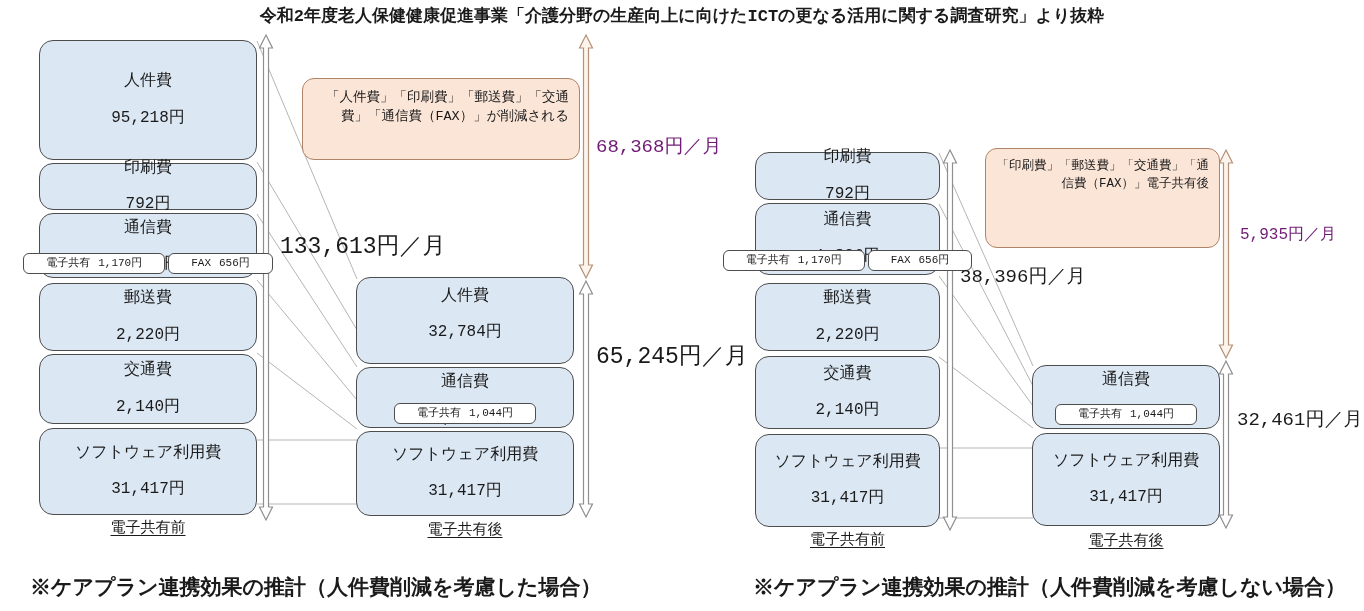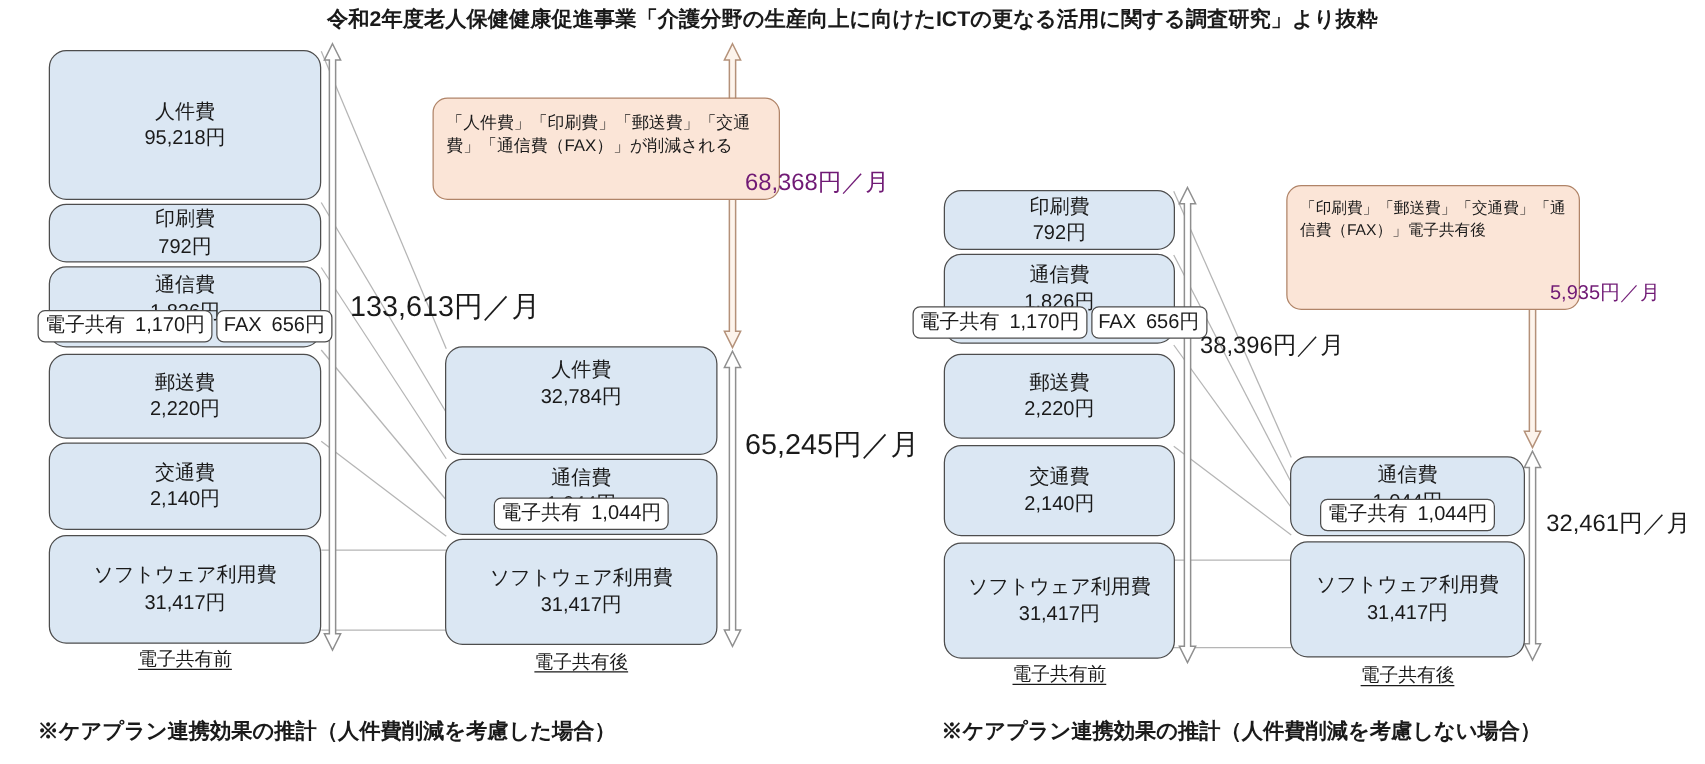--- a/index.html
+++ b/index.html
@@ -1,58 +1,58 @@
 <!DOCTYPE html>
 <html><head>
 <meta charset="utf-8">
 <style>
   html,body{margin:0;padding:0;background:#fff;}
   .stage{
     position:relative;width:1364px;height:611px;background:#fff;overflow:hidden;
-    font-family:Liberation Sans, sans-serif;color:#1a1a1a;
+    font-family:Liberation Mono, monospace;color:#1a1a1a;
   }
   .title{
     position:absolute;left:0;top:4px;width:100%;text-align:center;
     font-size:17px;font-weight:bold;letter-spacing:0;
   }
   svg.underlay{position:absolute;left:0;top:0;width:1364px;height:611px;}
   .cbox{
     position:absolute;background:#dbe7f3;border:1.6px solid #4d4d4d;border-radius:14px;
     display:flex;flex-direction:column;align-items:center;justify-content:center;
-    text-align:center;line-height:1.32;box-sizing:border-box;
+    text-align:center;line-height:1.32;box-sizing:border-box;gap:15px;
   }
   .cbox.topalign{justify-content:flex-start;padding-top:4px;}
   .bn{font-size:16px;}
   .bv{font-size:16px;}
   .subrow{
     position:absolute;left:4px;right:4px;bottom:3px;
     display:flex;gap:3px;justify-content:center;
   }
   .subrow.center{left:0;right:0;justify-content:center;}
   .sub{
     background:#fff;border:1px solid #4d4d4d;border-radius:6px;
-    font-size:16px;line-height:1;padding:4px 5px;white-space:nowrap;
+    font-size:11px;line-height:1;padding:4px 22px;white-space:nowrap;
     display:inline-flex;gap:8px;align-items:flex-end;flex:1;justify-content:center;
   }
   .subrow.center .sub{flex:0 0 auto;min-width:96px;}
   .note{
     position:absolute;background:#fbe5d7;border:1.6px solid #b08468;border-radius:12px;
-    box-sizing:border-box;padding:9px 10px;line-height:1.42;text-align:left;margin-left:44px;
+    box-sizing:border-box;padding:9px 10px;line-height:1.42;text-align:right;
   }
   .note-left{font-size:13.5px;}
   .note-right{font-size:12.5px;}
   .collabel{
     position:absolute;text-align:center;font-size:15px;text-decoration:underline;
     text-underline-offset:3px;
   }
   .amount{position:absolute;font-size:23px;white-space:nowrap;}
   .amount.small{font-size:19px;}
   .amount.red{color:#701a75;font-size:19px;}
   .amount.red.small{font-size:16px;}
-  .caption{position:absolute;font-size:17px;font-weight:bold;white-space:nowrap;}
+  .caption{position:absolute;font-size:21px;font-weight:bold;white-space:nowrap;}
 </style>
 </head>
 <body>
 
 <div class="stage">
 
   <div class="title">令和2年度老人保健健康促進事業「介護分野の生産向上に向けたICTの更なる活用に関する調査研究」より抜粋</div>
 
   <svg class="underlay" viewBox="0 0 1364 611">
 

